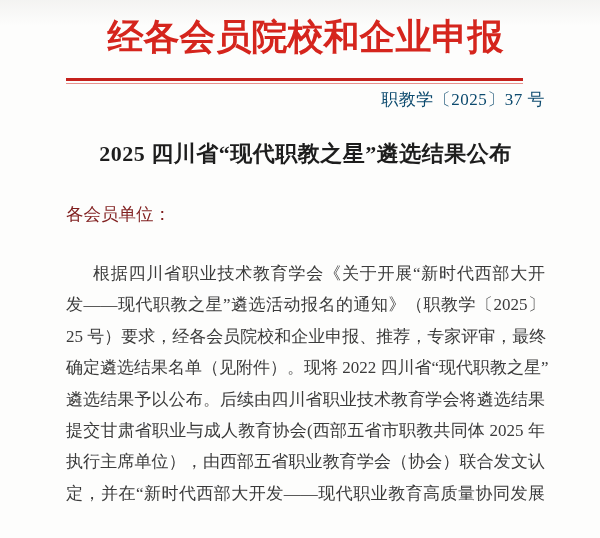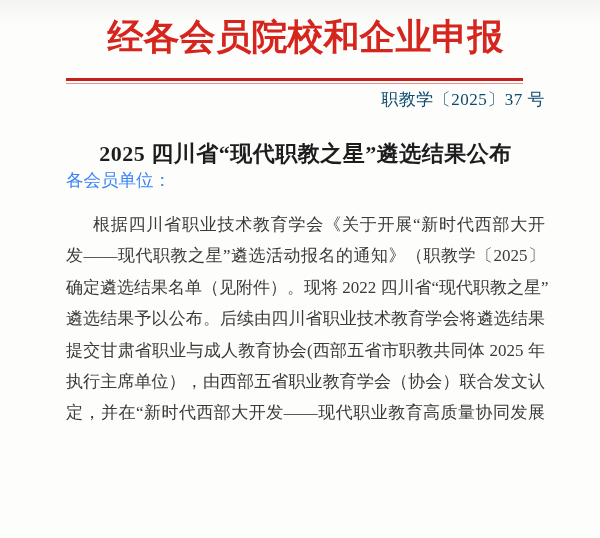--- a/index.html
+++ b/index.html
@@ -44,26 +44,27 @@
   .doc-title {
     margin-top: 28px;
     text-align: center;
     font-size: 22px;
     font-weight: bold;
     line-height: 28px;
     color: #1d1d1d;
     letter-spacing: 0.5px;
   }
   .salutation {
+    margin-top: 34px;
     font-size: 17.5px;
     line-height: 24px;
-    color: #3b82f6;
+    color: #7f1d1d;
   }
   .body-text {
-    margin-top: 17px;
+    margin-top: 32px;
     font-size: 17px;
     color: #3b3b3b;
   }
   .body-text .line {
     line-height: 31.4px;
     text-align: justify;
     text-align-last: justify;
     white-space: nowrap; 
   }
   .body-text .line.first { text-indent: 27px; }
@@ -83,20 +84,21 @@
 
   <div class="doc-number">职教学〔2025〕37 号</div>
 
   <div class="doc-title">2025 四川省“现代职教之星”遴选结果公布</div>
 
   <div class="salutation">各会员单位：</div>
 
   <div class="body-text">
     <div class="line first">根据四川省职业技术教育学会《关于开展“新时代西部大开</div>
     <div class="line">发——现代职教之星”遴选活动报名的通知》（职教学〔2025〕</div>
+    <div class="line">25 号）要求，经各会员院校和企业申报、推荐，专家评审，最终</div>
     <div class="line">确定遴选结果名单（见附件）。现将 2022 四川省“现代职教之星”</div>
     <div class="line">遴选结果予以公布。后续由四川省职业技术教育学会将遴选结果</div>
     <div class="line">提交甘肃省职业与成人教育协会(西部五省市职教共同体 2025 年</div>
     <div class="line">执行主席单位），由西部五省职业教育学会（协会）联合发文认</div>
     <div class="line">定，并在“新时代西部大开发——现代职业教育高质量协同发展</div>
   </div>
 
 </div>
 
 </body></html>

